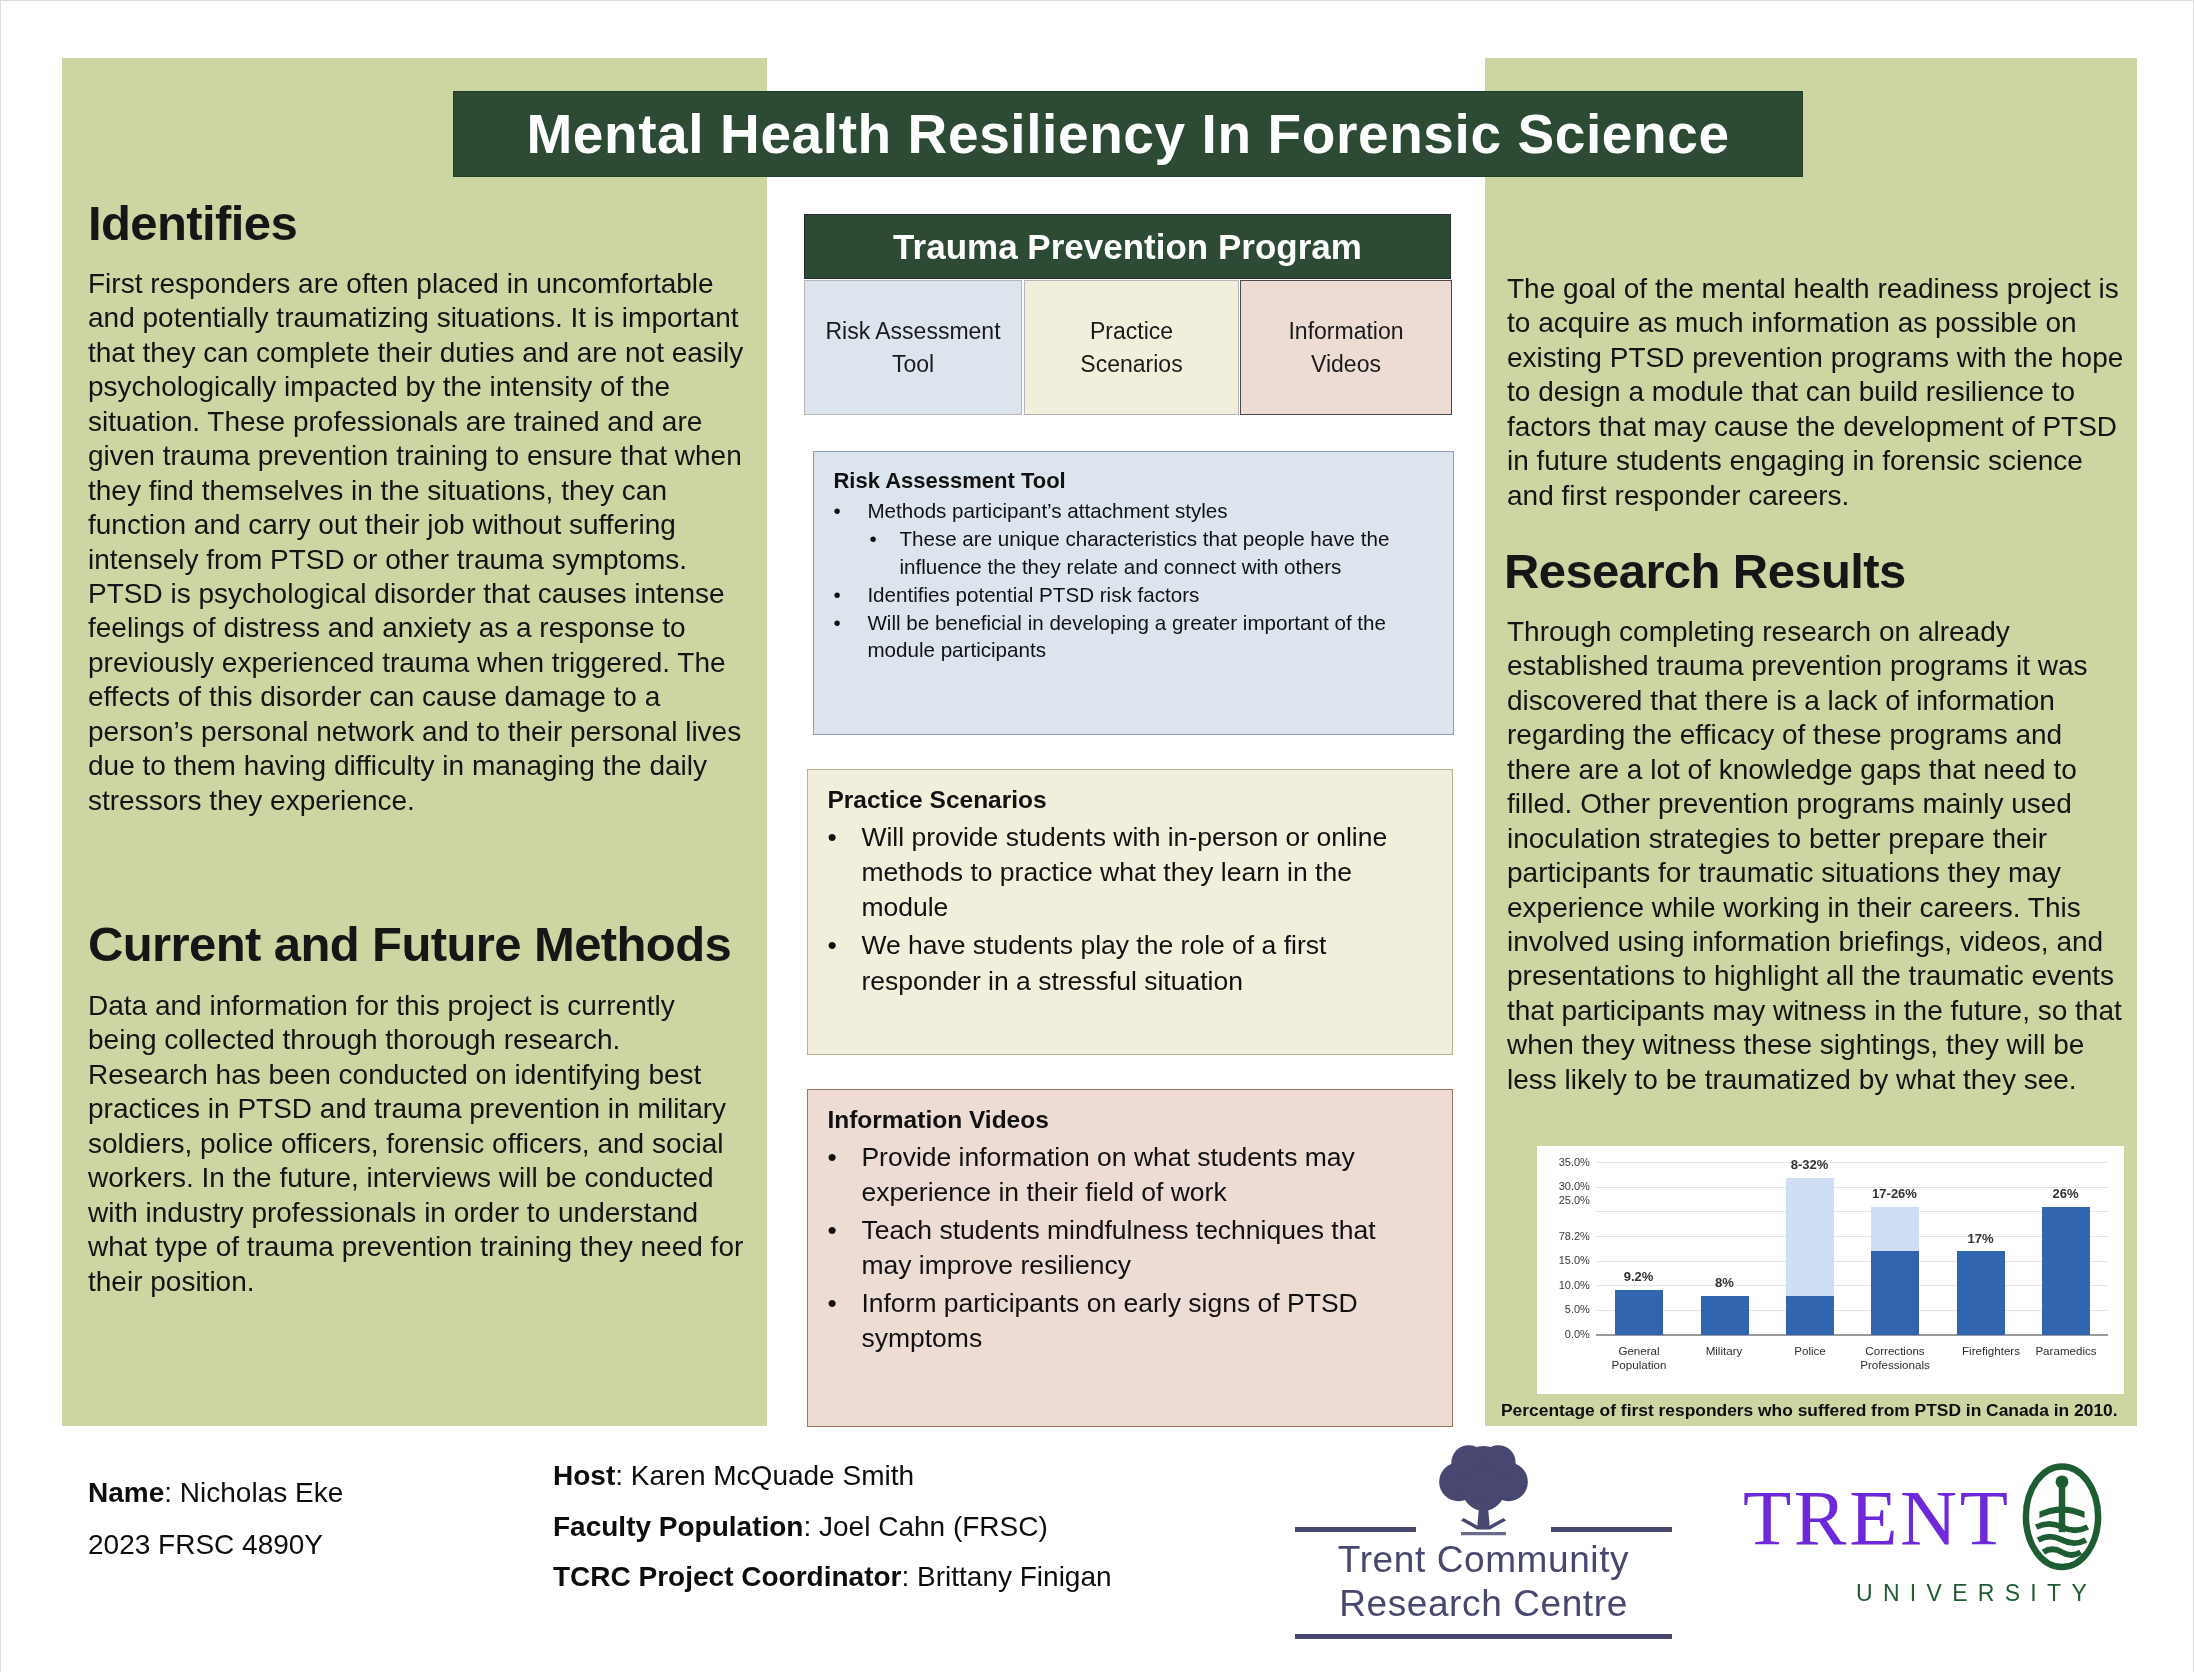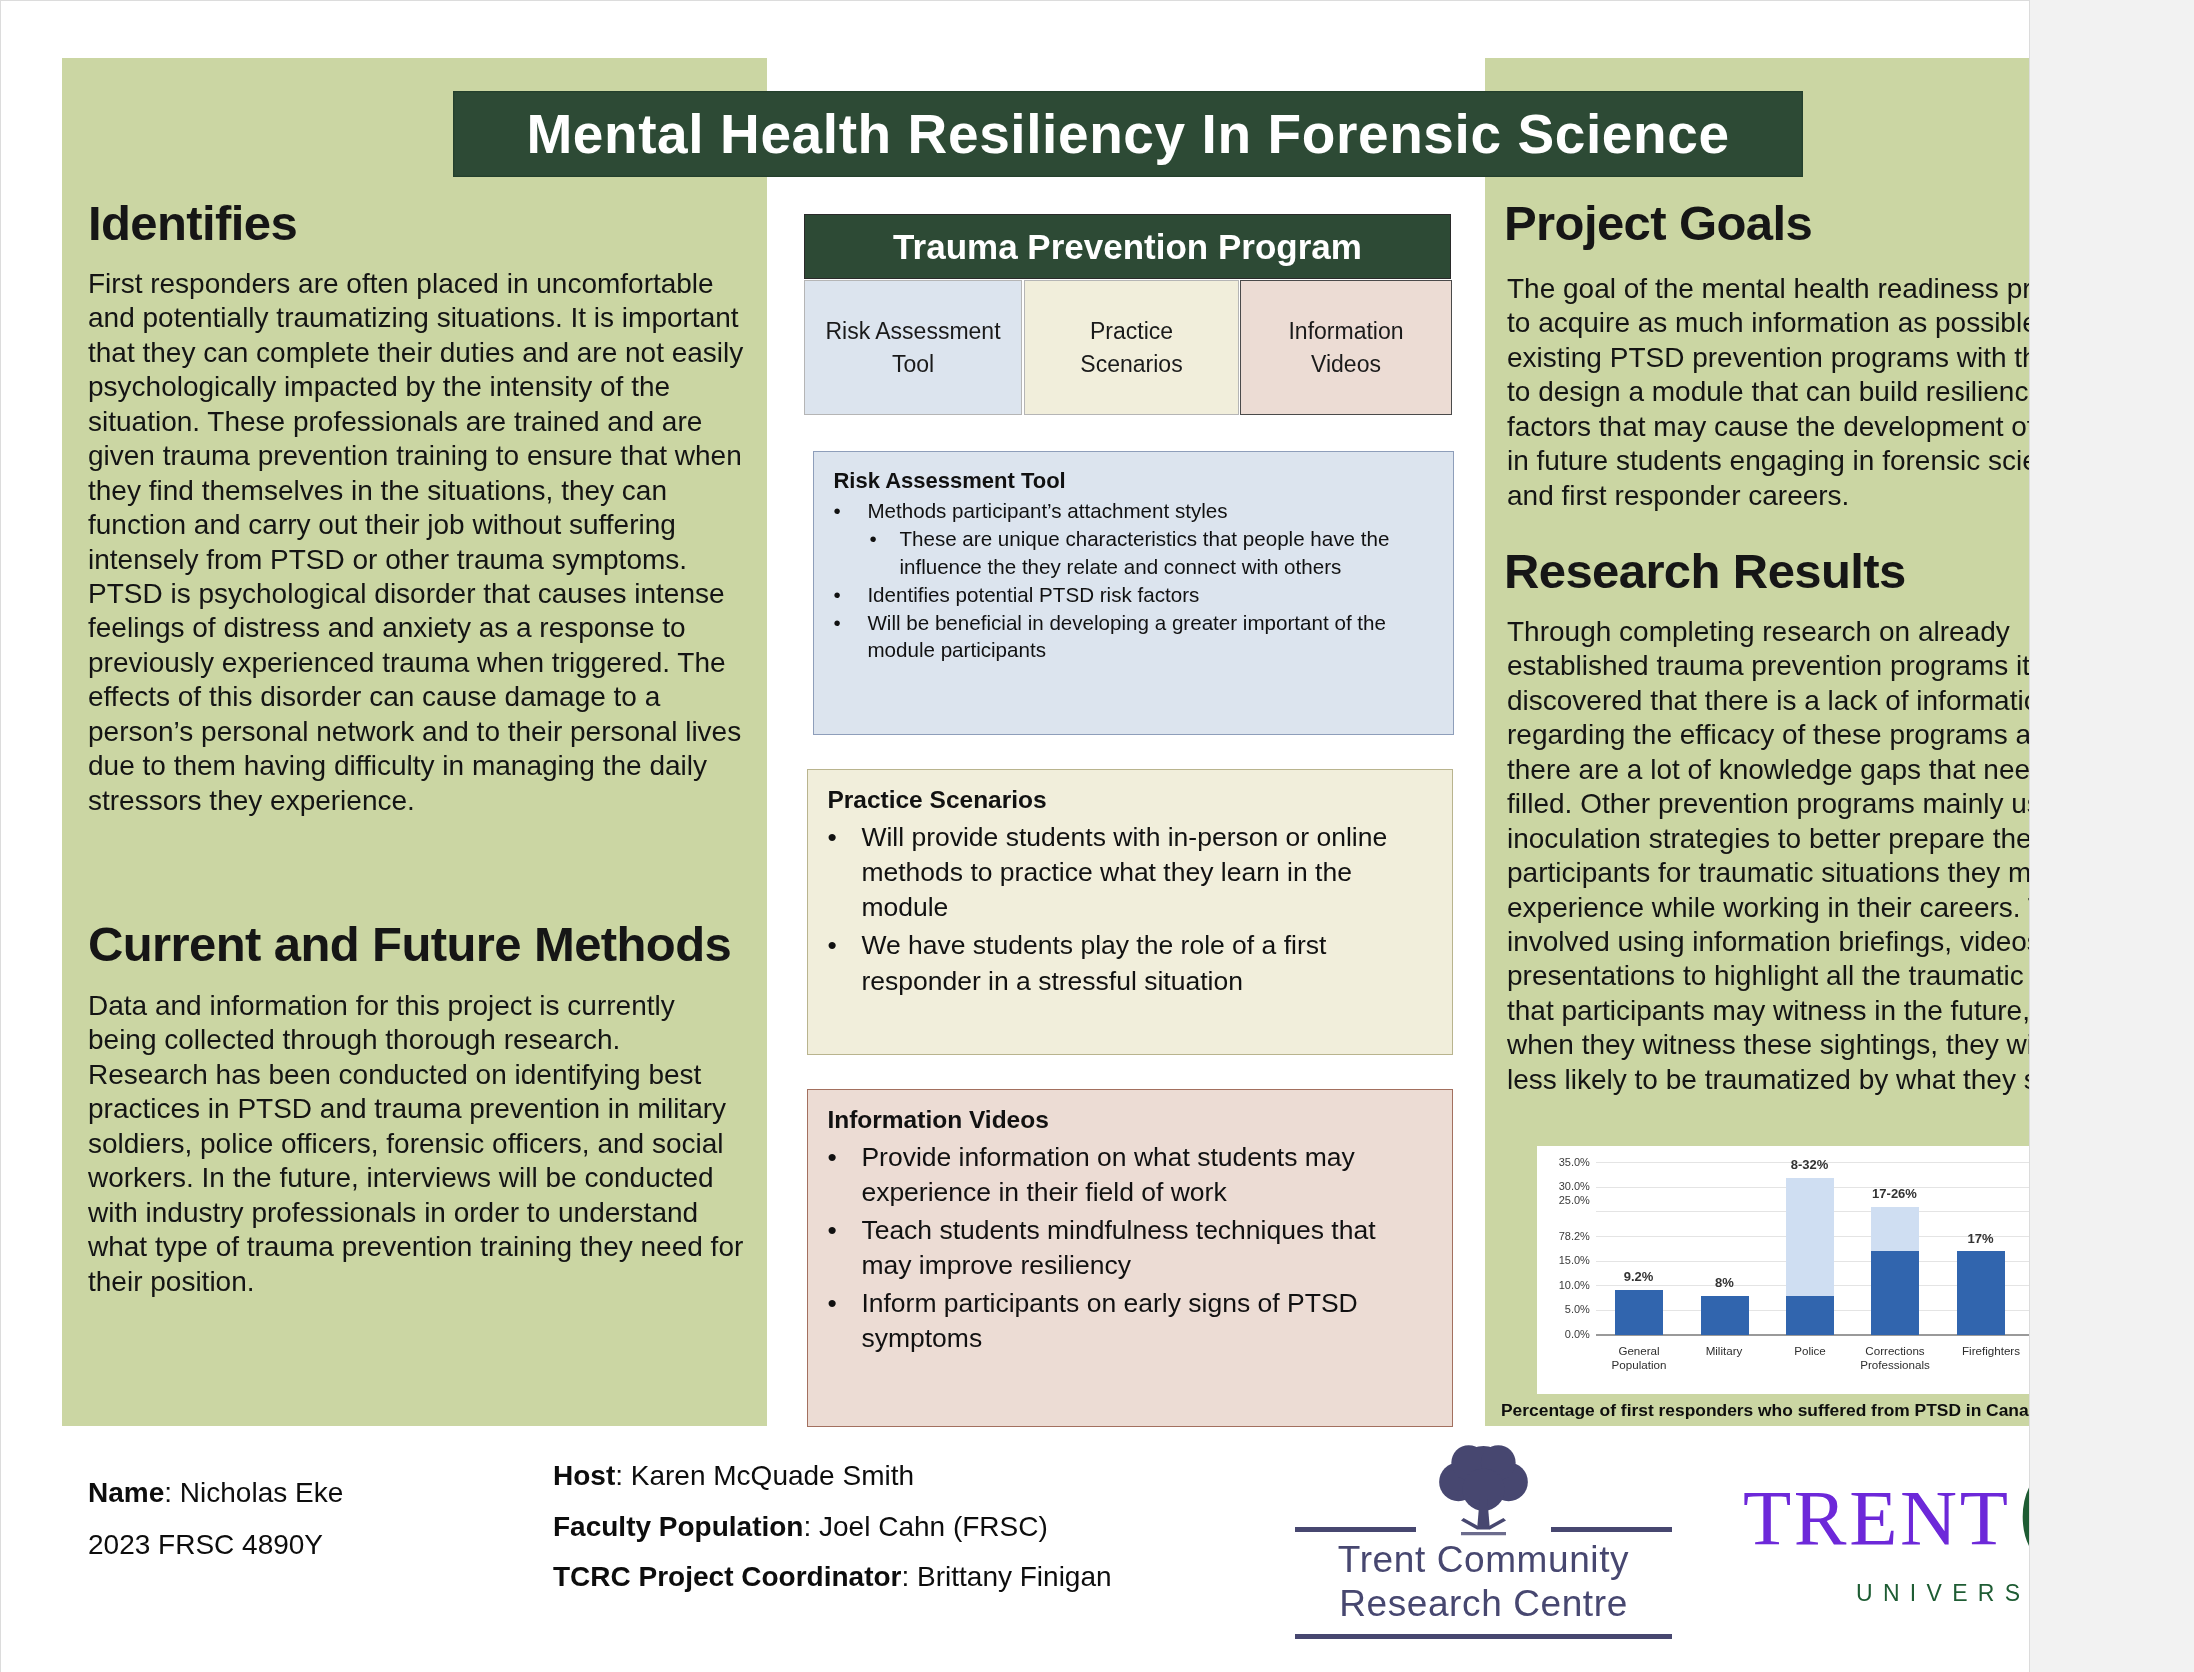--- a/index.html
+++ b/index.html
@@ -1,17 +1,17 @@
 <!DOCTYPE html>
 <html style="font-size:10.3px"><head>
 <meta charset="utf-8">
 <style>
   * { margin:0; padding:0; box-sizing:border-box; }
   html,body { background:#f2f2f2; font-family:"Liberation Sans", sans-serif; }
-  .poster { position:relative; width:2030px; height:1673px; background:#ffffff;
+  .poster { position:relative; width:2194px; height:1673px; background:#ffffff;
             border:1.3px solid #dcdcdc; overflow:hidden; color:#141414; }
   .abs { position:absolute; }
   .green-panel { background:#cbd6a3; }
   .title-banner { background:#2d4a35; display:flex; align-items:center; justify-content:center;
                   box-shadow:0 0 0 1.3px #24402d inset; }
   .title-banner .t { color:#ffffff; font-size:55px; font-weight:bold; letter-spacing:0.6px; white-space:nowrap; }
   .section-heading { font-size:49px; font-weight:bold; color:#161616; letter-spacing:-0.6px; }
   .body-text { font-size:28px; line-height:1.23; color:#141414; text-align:left; }
   
   .program-header { background:#2d4a35; border:1.3px solid #2a2a2a; display:flex; align-items:center; justify-content:center; }
@@ -125,21 +125,20 @@
           <span class="dot">•</span>
           <span class="btxt">Teach students mindfulness techniques that may improve resiliency</span>
         </div>
         <div class="bullet">
           <span class="dot">•</span>
           <span class="btxt">Inform participants on early signs of PTSD symptoms</span>
         </div>
       </div>
   </div>
 
-  <div class="abs section-heading" style="left:1503px; top:194px; width:619px;">Project Goals</div>
   <div class="abs body-text" style="left:1506px; top:271px; width:623px;">The goal of the mental health readiness project is to acquire as much information as possible on existing PTSD prevention programs with the hope to design a module that can build resilience to factors that may cause the development of PTSD in future students engaging in forensic science and first responder careers.</div>
   <div class="abs section-heading" style="left:1503px; top:542px; width:619px;">Research Results</div>
   <div class="abs body-text" style="left:1506px; top:614px; width:625px;">Through completing research on already established trauma prevention programs it was discovered that there is a lack of information regarding the efficacy of these programs and there are a lot of knowledge gaps that need to filled.  Other prevention programs mainly used inoculation strategies to better prepare their participants for traumatic situations they may experience while working in their careers. This involved using information briefings, videos, and presentations to highlight all the traumatic events that participants may witness in the future, so that when they witness these sightings, they will be less likely to be traumatized by what they see.</div>
 
   <div class="abs chart-panel" id="chart-panel" style="left:1536px; top:1145px; width:587px; height:248px;">
       <div class="axisline" style="left: 59px; width: 512px; top: 188px;"></div>
       <div class="ytick" style="left: 3.9px; width: 49px; top: 182px;">0.0%</div>
       <div class="gridline" style="left: 59px; width: 512px; top: 164px;"></div>
       <div class="ytick" style="left: 3.9px; width: 49px; top: 157px;">5.0%</div>
       <div class="gridline" style="left: 59px; width: 512px; top: 139px;"></div>

